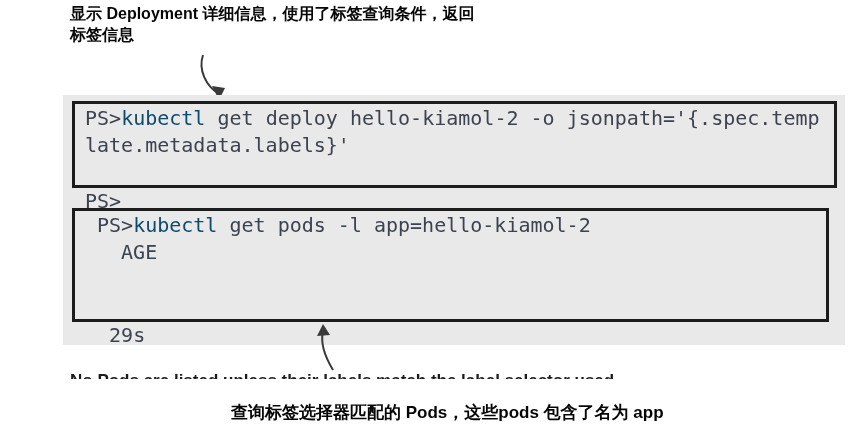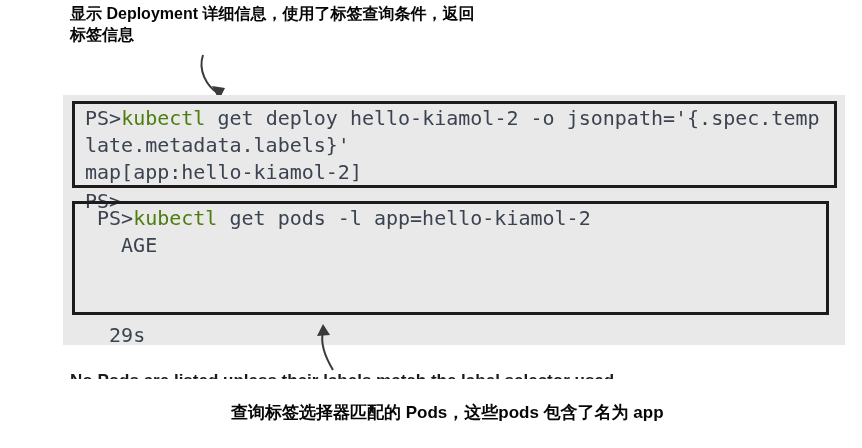--- a/index.html
+++ b/index.html
@@ -6,25 +6,25 @@
   .page{position:relative;width:862px;height:448px;background:#ffffff;overflow:hidden;}
 
   .annot{position:absolute;font-family:"Liberation Sans",sans-serif;font-weight:bold;color:#060606;}
   .annot-top{left:70px;top:3px;font-size:16px;line-height:21px;}
   .annot-bottom{left:190px;top:402px;font-size:17px;line-height:21px;margin-left:41px;}
 
   .panel{position:absolute;left:63px;top:95px;width:782px;height:250px;background:#e9e9e9;}
 
   .hbox{position:absolute;box-sizing:border-box;border:3px solid #1c1c1c;padding:1px 0 0 10px;}
   .hbox-1{left:9px;top:6px;width:765px;height:87px;}
-  .hbox-2{left:9px;top:106px;width:757px;height:114px;padding-left:22px;}
+  .hbox-2{left:9px;top:113px;width:757px;height:114px;padding-left:22px;}
 
   .tline{white-space:pre;font-family:"DejaVu Sans Mono","Liberation Mono",monospace;
          font-size:20px;line-height:27px;color:#3b4250;}
-  .cmd-accent{color:#4d7c0f;}
+  .cmd-accent{color:#0c4a6e;}
   .loose-line{position:absolute;left:22px;}
   .loose-prompt{top:93px;}
   .loose-age{top:227px;}
 
   .arrow-svg{position:absolute;}
 
   .clipped-line{position:absolute;left:70px;top:370px;width:612px;height:9px;overflow:hidden;
       font-family:"Liberation Sans",sans-serif;font-weight:bold;font-size:17px;line-height:22px;
       color:#1b1b1b;white-space:nowrap;}
 </style>
@@ -41,21 +41,20 @@
   <svg class="arrow-svg" style="left:192px;top:50px;" width="40" height="52" viewBox="0 0 40 52">
     <path d="M11,5 C6,20 14,36 27,44" stroke="#3a3a3a" stroke-width="2" fill="none"></path>
     <polygon points="20,36 33,38 27,50" fill="#3a3a3a"></polygon>
   </svg>
 
   <div class="panel">
 
     <div class="hbox hbox-1">
       <div class="tline"><span>PS&gt;</span><span class="cmd-accent">kubectl</span><span> get deploy hello-kiamol-2 -o jsonpath='{.spec.temp</span></div>
       <div class="tline">late.metadata.labels}'</div>
-      <div class="tline">map[app:hello-kiamol-2]</div>
     </div>
 
     <div class="tline loose-line loose-prompt">PS&gt;</div>
 
     <div class="hbox hbox-2">
       <div class="tline"><span>PS&gt;</span><span class="cmd-accent">kubectl</span><span> get pods -l app=hello-kiamol-2</span></div>
       <div class="tline">  AGE</div>
     </div>
 
     <div class="tline loose-line loose-age">  29s</div>

